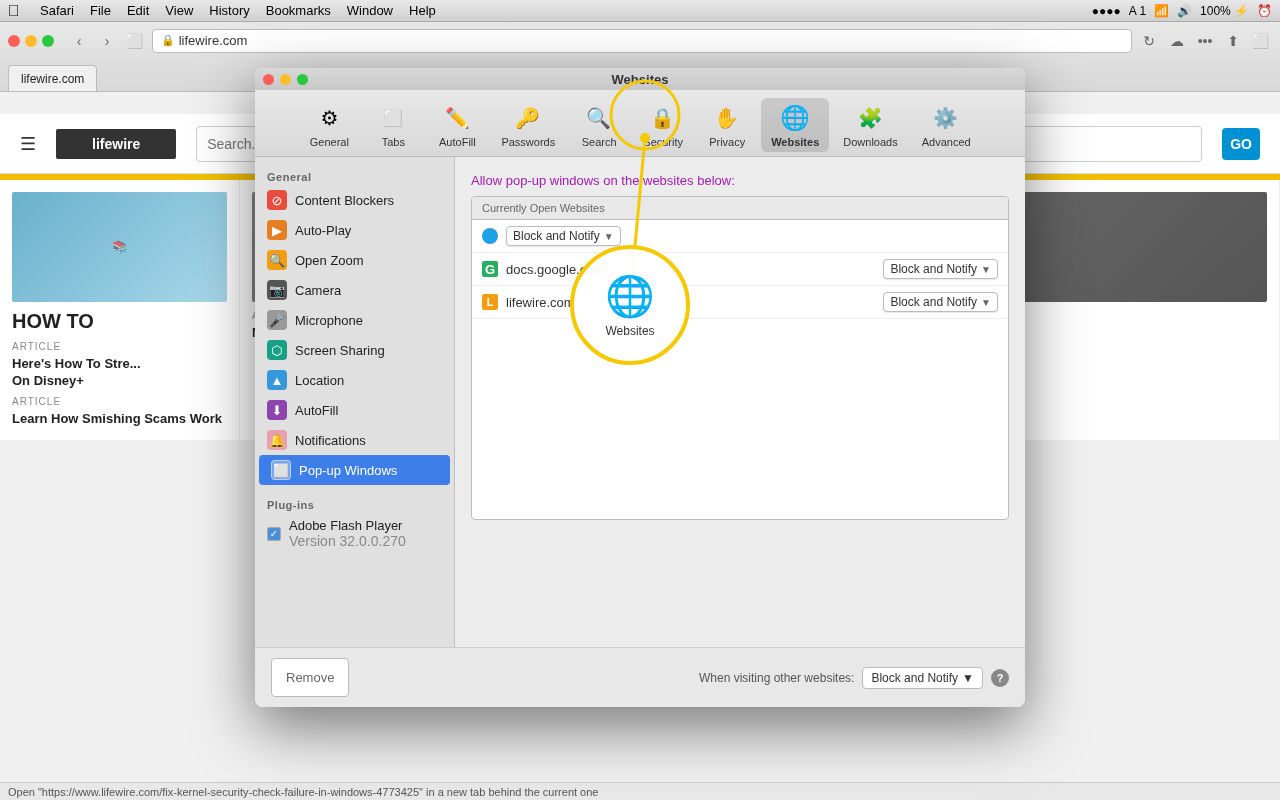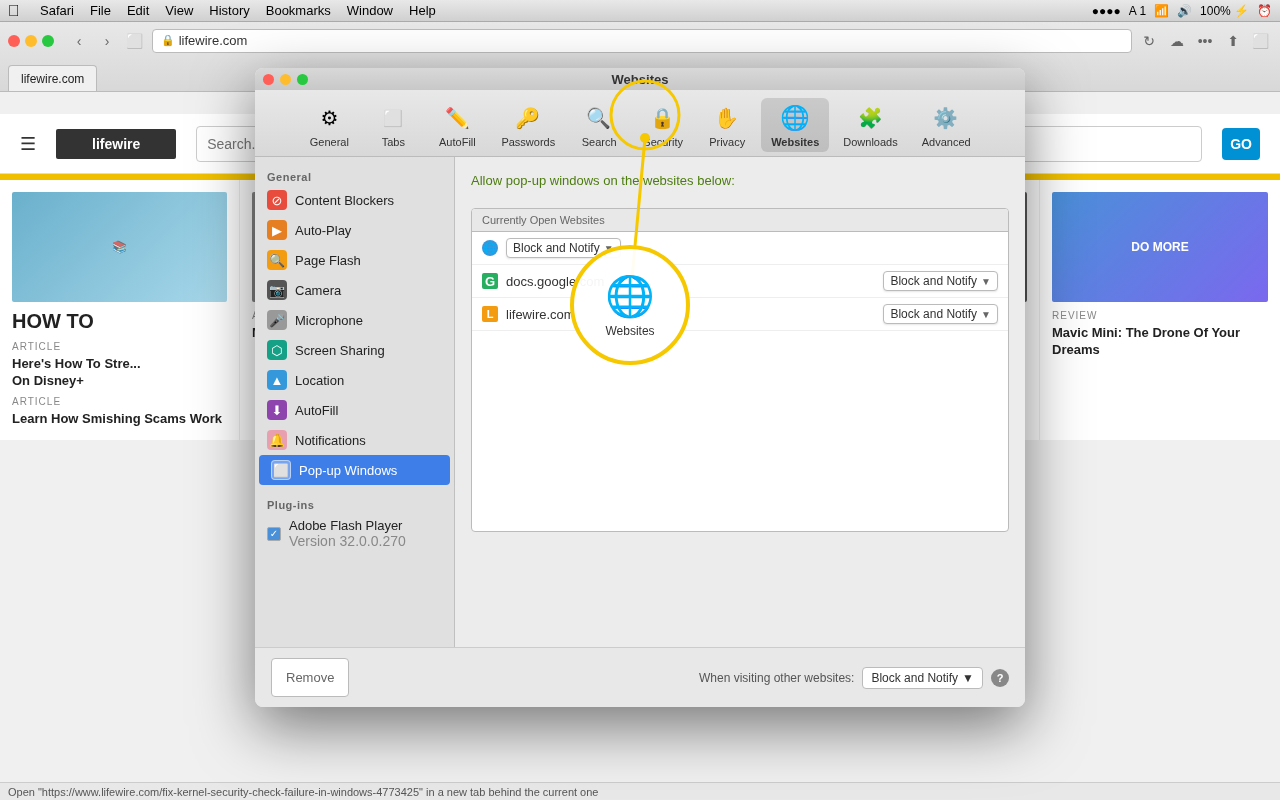--- a/index.html
+++ b/index.html
@@ -336,22 +336,22 @@
     .icon-active { background: rgba(255,255,255,0.3); color: white; }
 
     
     .prefs-main {
       flex: 1;
       padding: 16px;
       overflow-y: auto;
     }
     .prefs-description {
       font-size: 13px;
-      color: #4d7c0f;
-      margin-bottom: 20px;
+      color: #a21caf;
+      margin-bottom: 8px;
     }
     .websites-table {
       border: 1px solid #bbb;
       border-radius: 4px;
       background: white;
       overflow: hidden;
       margin-bottom: 12px;
     }
     .table-header {
       background: #e8e8e8;
@@ -582,27 +582,20 @@
       </div>
 
       <div style="flex:1; padding:12px; border-right:1px solid #eee;">
         <div class="article-img article-img-2">
           <div style="color:#e74c3c; font-size:14px; font-weight:bold; text-align:center;">Security Check Failure</div>
         </div>
         <div class="article-label">ARTICLE</div>
         <div class="article-title">Make Your iPhone Screen Rotate</div>
       </div>
 
-      <div style="width:240px; padding:12px;">
-        <div class="article-img article-img-3">
-          <div style="color:white; font-size:12px; font-weight:bold;">DO MORE</div>
-        </div>
-        <div class="article-label">REVIEW</div>
-        <div class="article-title">Mavic Mini: The Drone Of Your Dreams</div>
-      </div>
     </div>
   </div>
 
   <div class="status-bar">
     <span>Open "https://www.lifewire.com/fix-kernel-security-check-failure-in-windows-4773425" in a new tab behind the current one</span>
   </div>
 </div>
 
 <div class="prefs-dialog">
 
@@ -664,21 +657,21 @@
       <div class="sidebar-item">
         <div class="sidebar-icon icon-red">⊘</div>
         <span>Content Blockers</span>
       </div>
       <div class="sidebar-item">
         <div class="sidebar-icon icon-orange">▶</div>
         <span>Auto-Play</span>
       </div>
       <div class="sidebar-item">
         <div class="sidebar-icon icon-orange2">🔍</div>
-        <span>Page Flash</span>
+        <span>Open Zoom</span>
       </div>
       <div class="sidebar-item">
         <div class="sidebar-icon icon-dark">📷</div>
         <span>Camera</span>
       </div>
       <div class="sidebar-item">
         <div class="sidebar-icon icon-gray">🎤</div>
         <span>Microphone</span>
       </div>
       <div class="sidebar-item">

